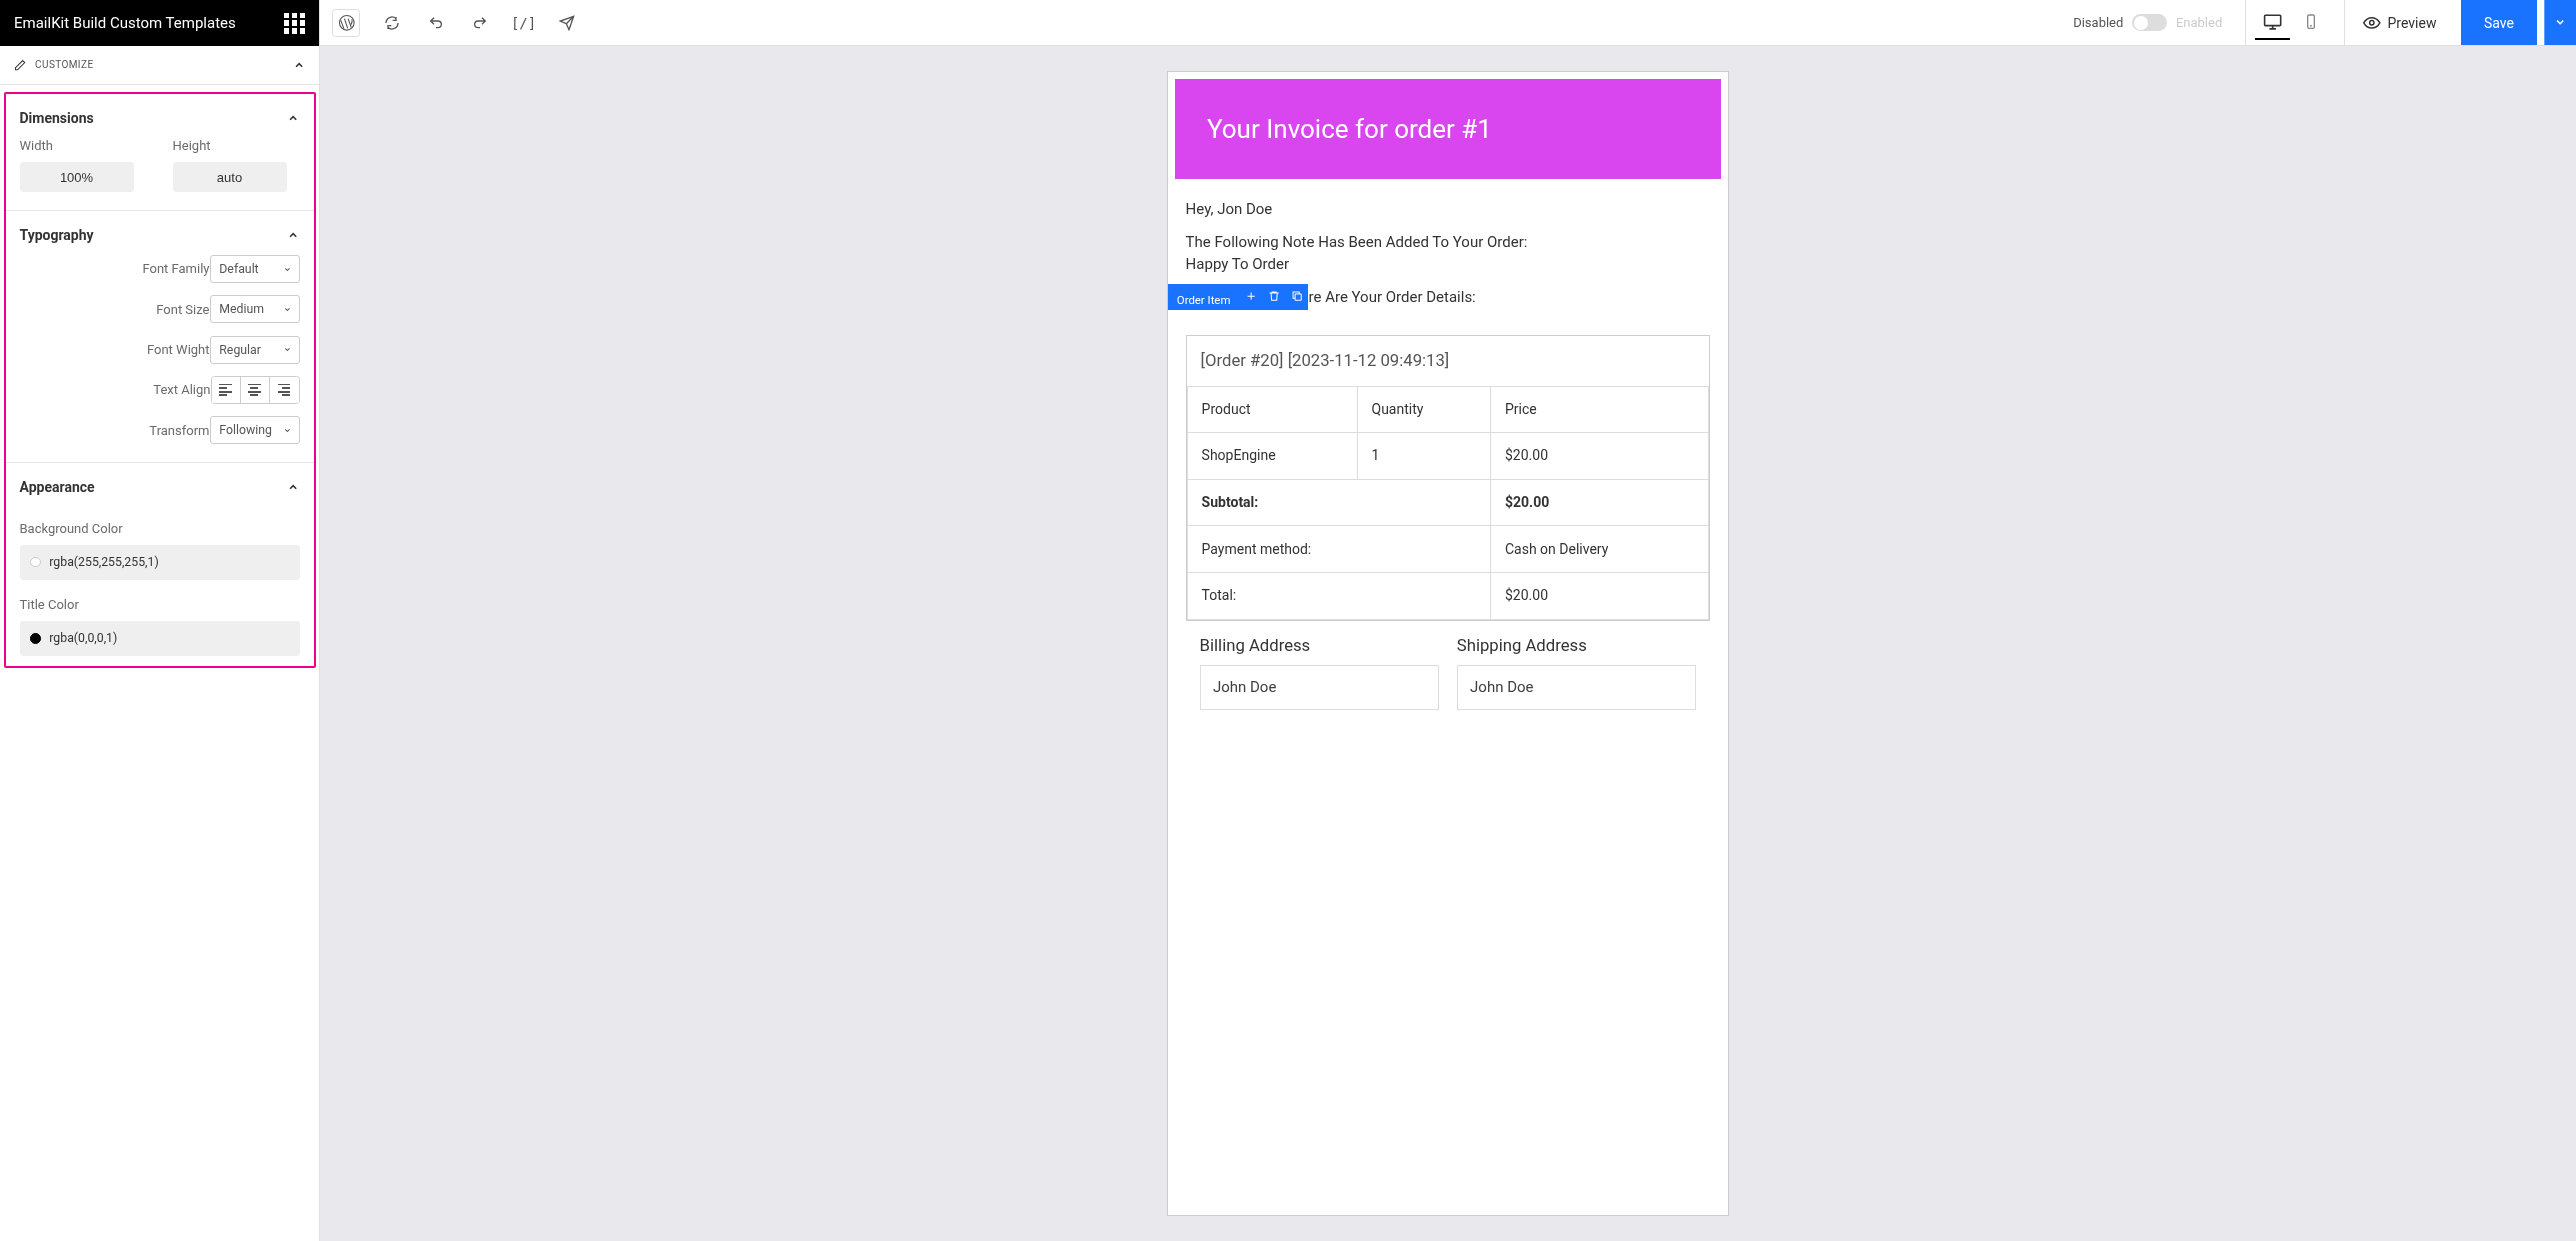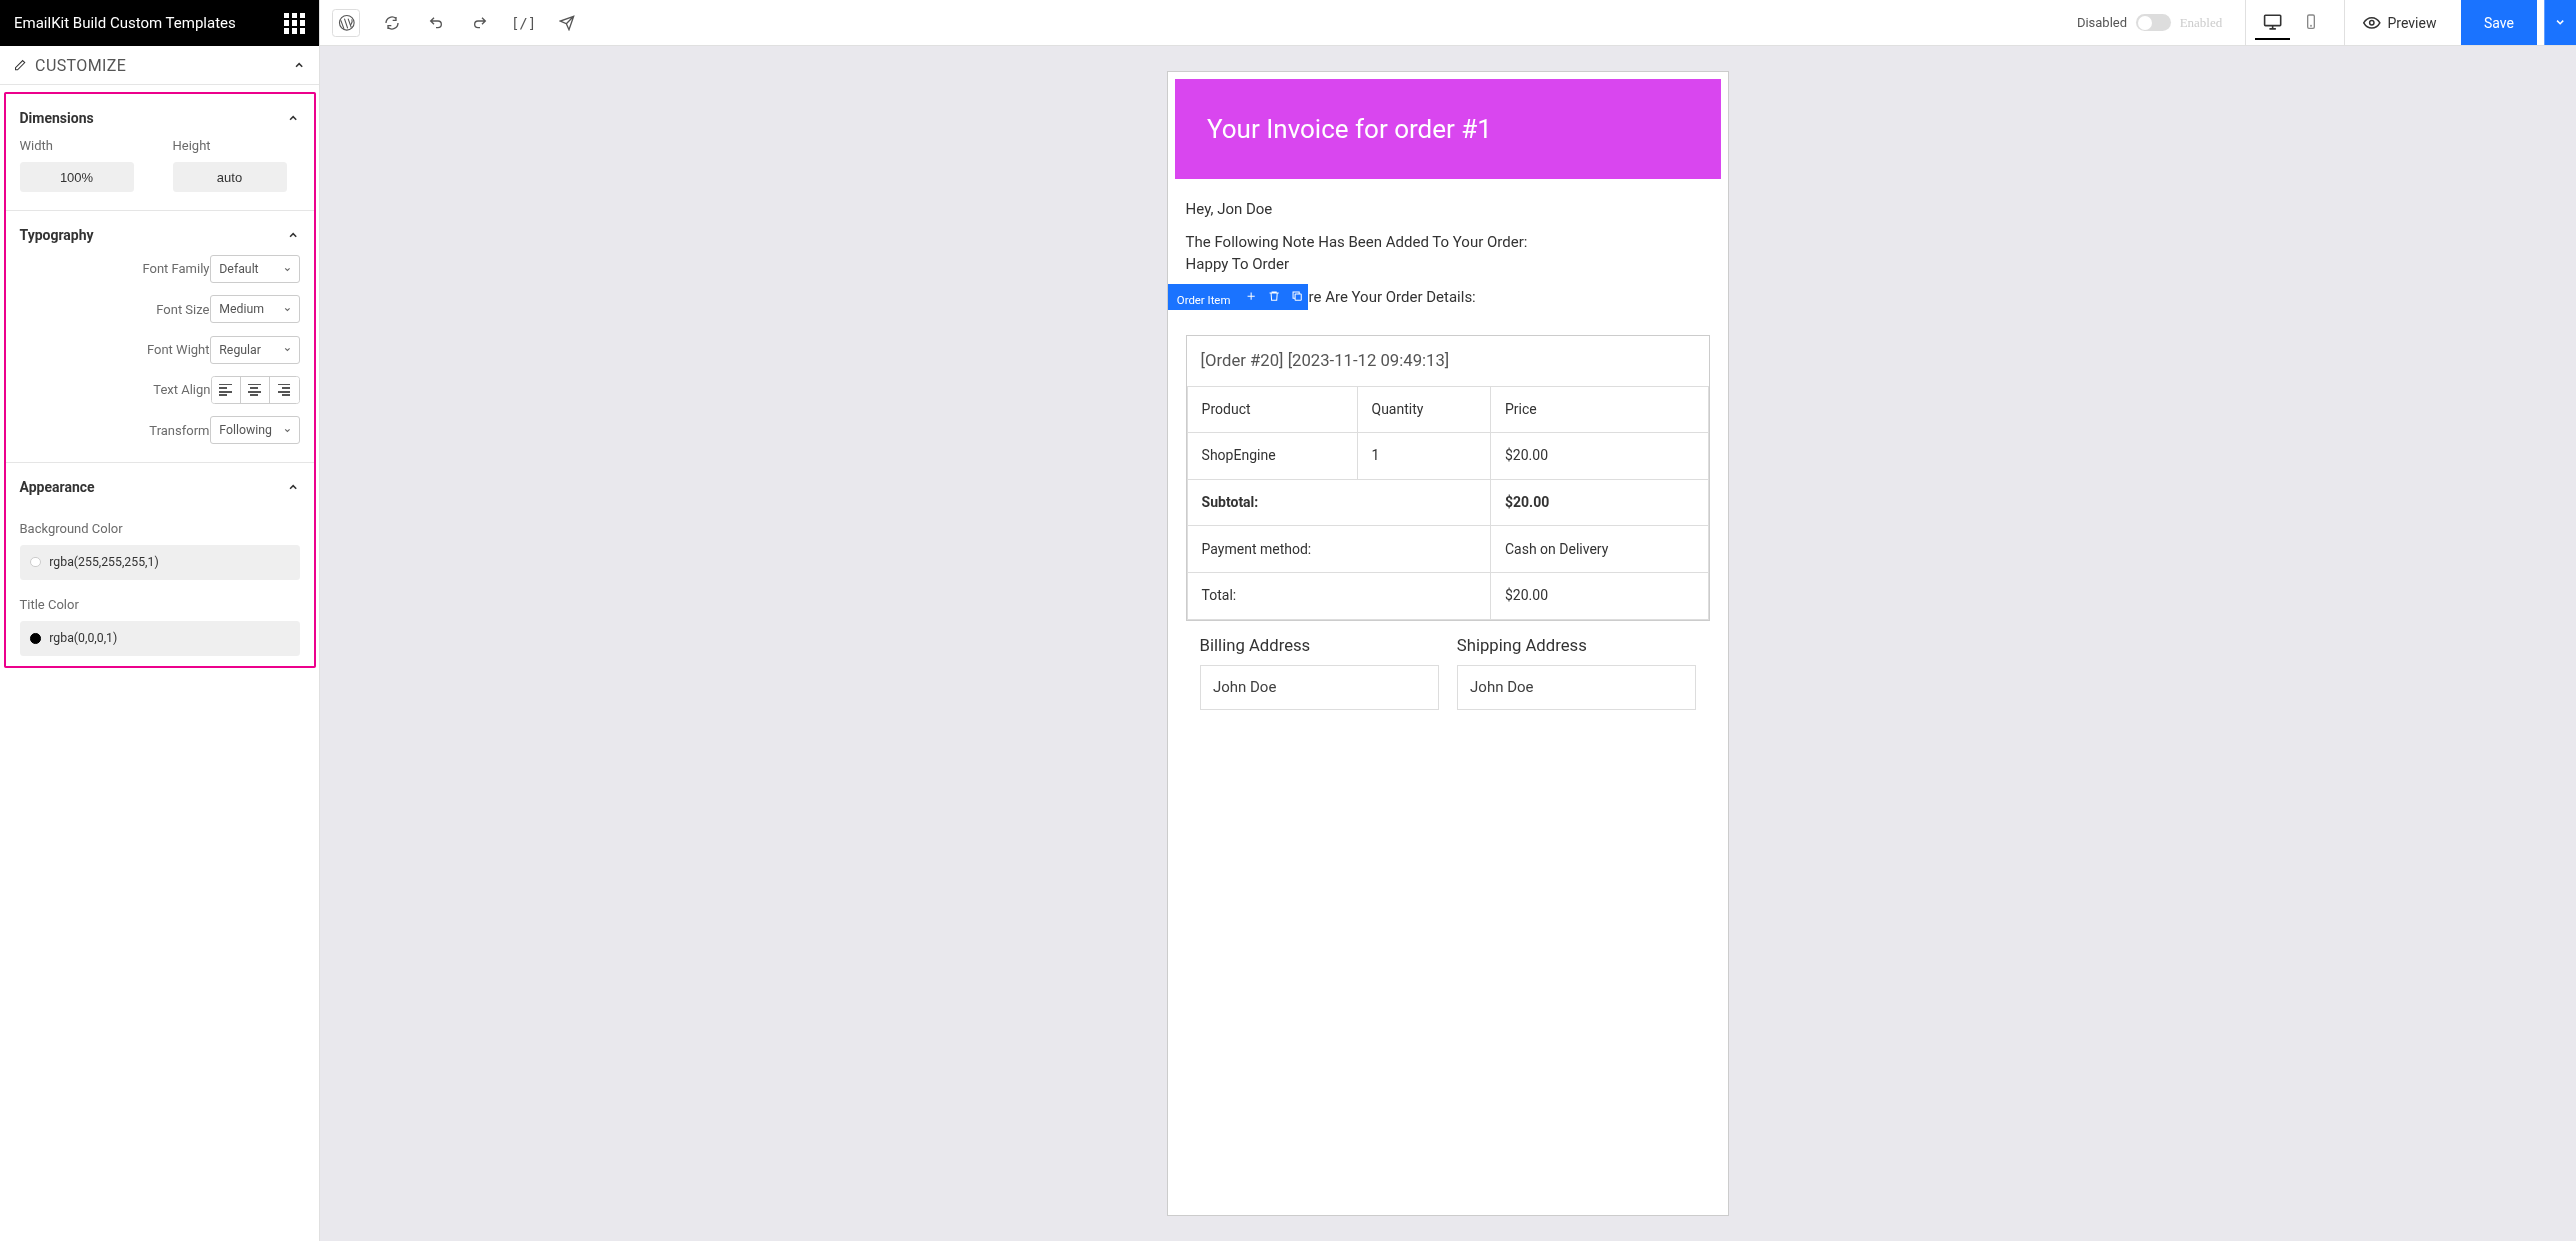--- a/index.html
+++ b/index.html
@@ -5,21 +5,21 @@
   * { box-sizing: border-box; margin: 0; padding: 0; }
   body { font-family: -apple-system, BlinkMacSystemFont, "Segoe UI", Roboto, Helvetica, Arial, sans-serif; font-size: 12.3px; color: #333; background: #fff; overflow: hidden; }
   .app { display: flex; height: 100vh; width: 100vw; }
   
   .sidebar { width: 320px; flex-shrink: 0; display: flex; flex-direction: column; border-right: 0.9px solid #e0e0e0; position: relative; }
   .sidebar-header { background: #000; color: #fff; height: 46px; display: flex; align-items: center; padding: 0 14px; justify-content: space-between; }
   .sidebar-title { font-size: 15px; font-weight: 400; }
   .apps-btn { width: 21px; height: 21px; display: grid; grid-template-columns: repeat(3,5.3px); grid-template-rows: repeat(3,5.3px); gap: 2.6px; cursor: pointer; }
   .apps-btn span { background: #fff; width: 5.3px; height: 5.3px; }
   .customize-row { height: 39px; display: flex; align-items: center; padding: 0 14px; border-bottom: 0.9px solid #e5e5e5; justify-content: space-between; color: #555; }
-  .customize-row .left { display: flex; align-items: center; gap: 8.8px; font-size: 16px; letter-spacing: 0.4px; }
+  .customize-row .left { display: flex; align-items: center; gap: 8.8px; font-size: 10px; letter-spacing: 0.4px; }
   .pencil { width: 12.3px; height: 12.3px; }
   .chevron { width: 12.3px; height: 12.3px; }
   .panels { flex: 1; overflow-y: auto; padding: 3.5px 0 17.6px 0; }
   .highlight-box { border: 2.6px solid #ec008c; margin: 3.5px 3.5px 0 3.5px; border-radius: 1.8px; padding-bottom: 10.5px; }
   .panel { border-bottom: 0.9px solid #e5e5e5; padding: 16px 14px 17.6px 14px; }
   .panel-head { display: flex; justify-content: space-between; align-items: center; font-weight: 700; font-size: 14px; cursor: pointer; }
   .sub-panel { padding: 16px 14px 0 14px; }
   .field-row { display: flex; justify-content: flex-end; align-items: center; margin-top: 12.3px; color: #6b6b6b; font-size: 13px; }
   .field-row:first-of-type { margin-top: 14px; }
   .dim-pair { display: flex; gap: 26px; margin-top: 12.3px; }
@@ -40,21 +40,21 @@
   
   .main { flex: 1; display: flex; flex-direction: column; background: #fff; min-width: 0; }
   .topbar { height: 46px; border-bottom: 0.9px solid #e0e0e0; display: flex; align-items: center; padding: 0 0 0 12.3px; gap: 7px; }
   .tb-left { display: flex; align-items: center; gap: 19.3px; }
   .tb-icon { width: 24.6px; height: 24.6px; display: flex; align-items: center; justify-content: center; color: #555; cursor: pointer; border-radius: 3.5px; }
   .wp-icon { border: 0.9px solid #ddd; border-radius: 3.5px; width: 28px; height: 28px; }
   .tb-spacer { flex: 1; }
   .toggle-wrap { display: flex; align-items: center; gap: 8.8px; color: #888; font-size: 13px; }
   .toggle { width: 35px; height: 17.6px; background: #ddd; border-radius: 8.8px; position: relative; cursor: pointer; }
   .toggle::after { content: ""; position: absolute; width: 14px; height: 14px; background: #fff; border-radius: 50%; top: 1.8px; left: 1.8px; }
-  .toggle-enabled { color: #ccc; font-family: Liberation Serif, serif; }
+  .toggle-enabled { color: #ccc; }
   .device-group { display: flex; border-left: 0.9px solid #e0e0e0; height: 100%; align-items: center; padding: 0 8.8px; margin-left: 16px; gap: 3.5px; }
   .device-btn { width: 35px; height: 35px; display: flex; align-items: center; justify-content: center; cursor: pointer; border-bottom: 2.6px solid transparent; }
   .device-btn.active { border-bottom-color: #000; }
   .preview-group { display: flex; align-items: center; border-left: 0.9px solid #e0e0e0; height: 100%; padding: 0 17.6px; gap: 7px; font-size: 14px; color: #333; cursor: pointer; }
   .save-btn { background: #1a73ff; color: #fff; height: 100%; display: flex; align-items: center; padding: 0 23px; font-size: 14px; cursor: pointer; }
   .save-caret { background: #1a73ff; border-left: 0.9px solid rgba(255,255,255,0.3); height: 100%; width: 32px; display: flex; align-items: center; justify-content: center; cursor: pointer; }
   
   .canvas-wrap { flex: 1; background: #e9e8ed; overflow: auto; padding: 24.6px 0; display: flex; justify-content: center; }
   .email-frame { width: 562px; background: #fff; border: 0.9px solid #ccc; }
   .email-hdr { background: #d946ef; color: #fff; padding: 35px 32px; font-size: 26px; font-weight: 400; margin: 7px; }

